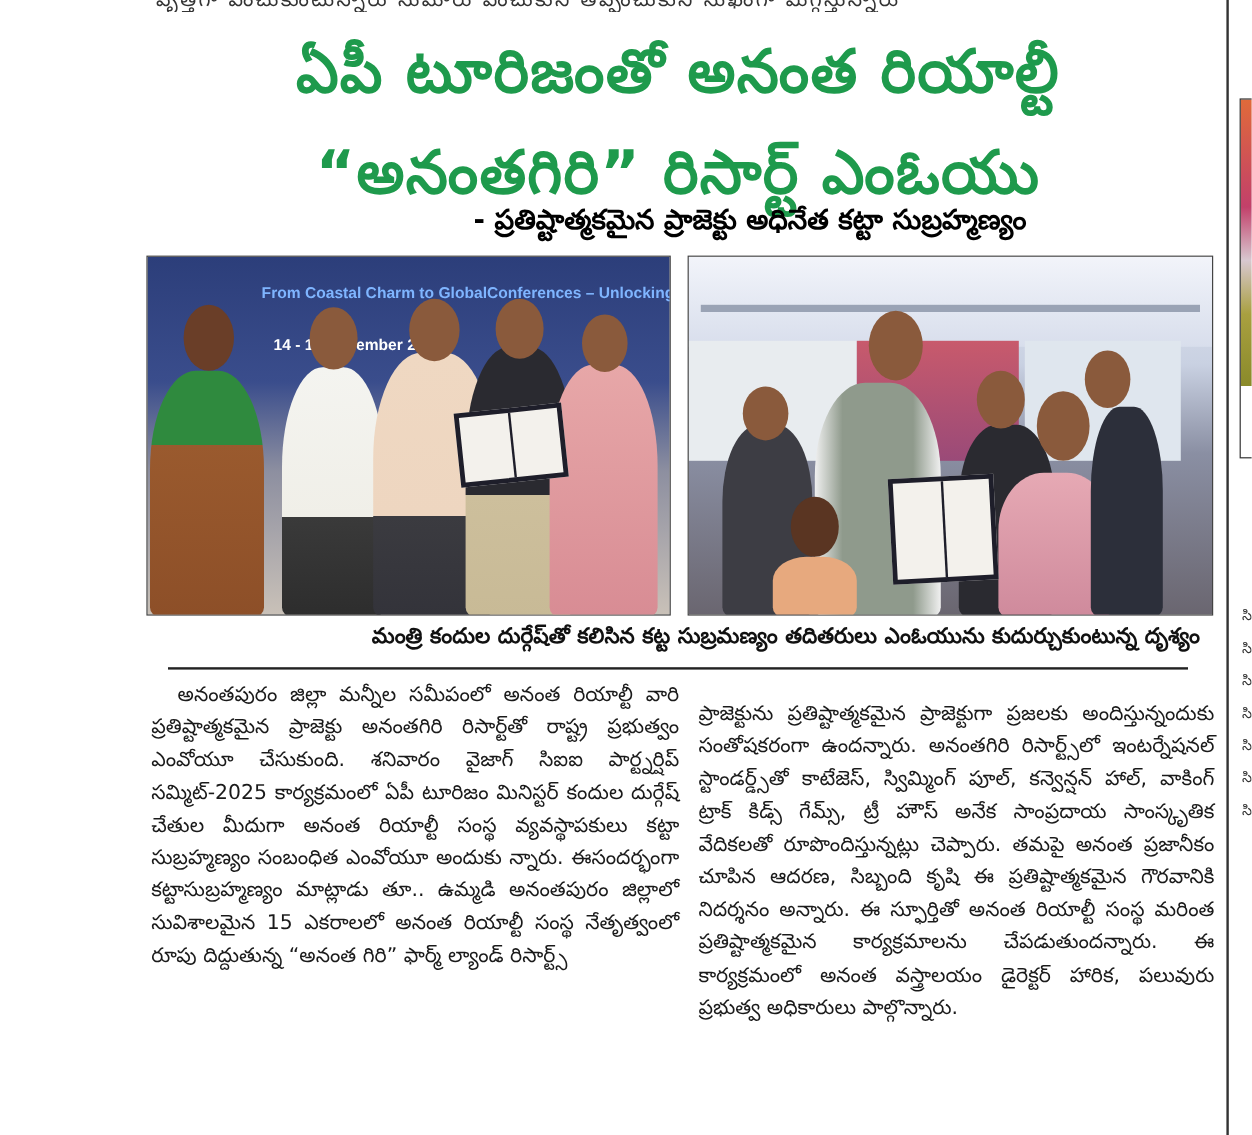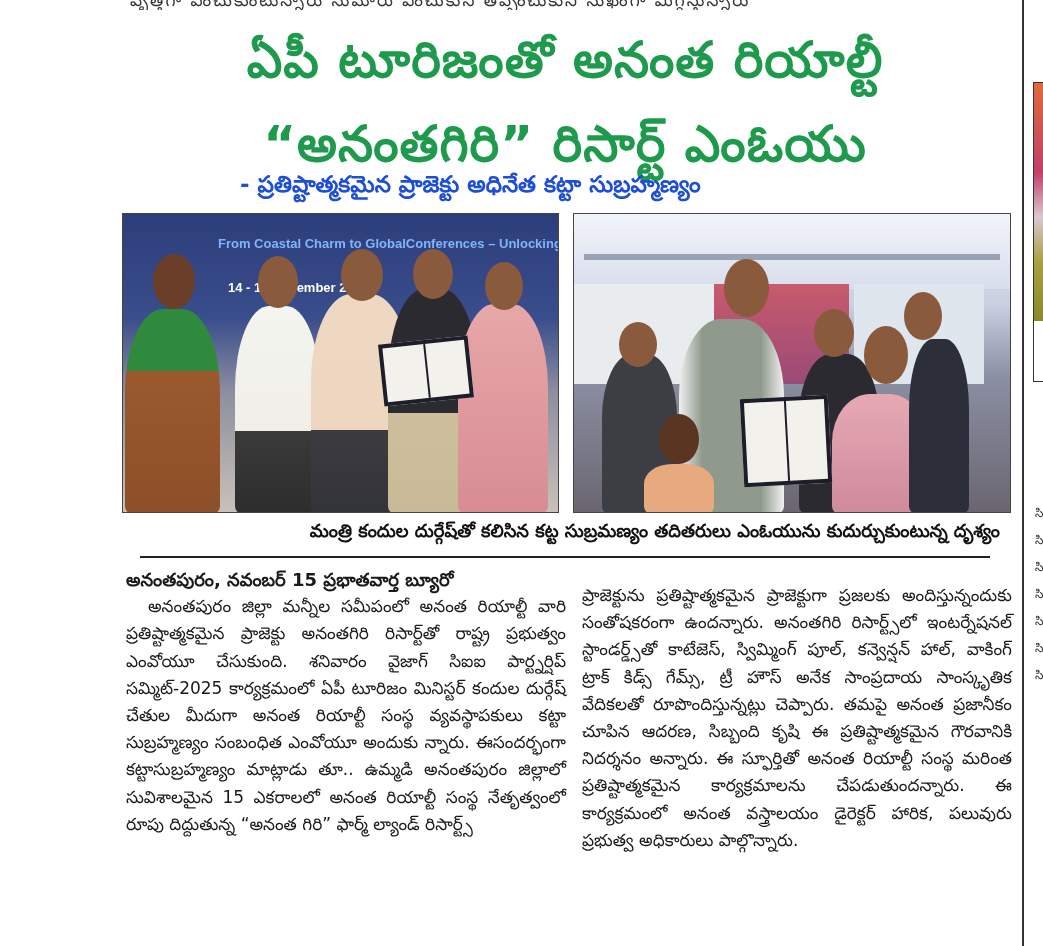--- a/index.html
+++ b/index.html
@@ -13,22 +13,22 @@
 
   .headline {
     position: absolute; left: 120px; width: 890px; text-align: center;
     font-family: "DejaVu Sans", sans-serif; font-weight: bold; color: #1e9a4c;
     font-size: 50px; line-height: 64px; letter-spacing: 1px;
   }
   .headline.l1 { top: 28px; }
   .headline.l2 { top: 96px; margin-top: 16px; }
 
   .subhead {
-    position: absolute; left: 120px; width: 890px; top: 166px; text-align: left;
-    font-weight: bold; color: #1d4ed8; font-size: 23px; line-height: 36px; padding-left: 120px;
+    position: absolute; left: 120px; width: 890px; top: 166px; text-align: center;
+    font-weight: bold; color: #000000; font-size: 23px; line-height: 36px; padding-left: 120px;
   }
 
   .photo {
     position: absolute; top: 213px; height: 300px; border: 1px solid #444; overflow: hidden;
   }
   .photo.left { left: 122px; width: 437px;
     background: linear-gradient(180deg, #2c3e7a 0%, #3a4d8c 35%, #8d8fa0 60%, #c9c1b8 100%); }
   .photo.right { left: 573px; width: 438px;
     background: linear-gradient(180deg, #dfe4ef 0%, #c9d1e2 30%, #8a8fa3 55%, #6a6670 100%); }
 
@@ -119,21 +119,20 @@
   <div class="head" style="left:290px;top:112px;width:44px;height:58px;"></div>
   <div class="person" style="left:335px;top:125px;width:60px;height:175px;background:#2c2f3a;"></div>
   <div class="head" style="left:330px;top:78px;width:38px;height:48px;"></div>
   <div class="doc" style="left:168px;top:183px;width:88px;height:88px;transform:rotate(-3deg);"></div>
 </div>
 
 <div class="caption">మంత్రి కందుల దుర్గేష్‌తో కలిసిన కట్ట సుబ్రమణ్యం తదితరులు ఎంఓయును కుదుర్చుకుంటున్న దృశ్యం</div>
 <div class="rule"></div>
 
 <div class="col left">
-  <span class="dateline">అనంతపురం, నవంబర్ 15 ప్రభాతవార్త బ్యూరో</span>
   <span class="para">అనంతపురం జిల్లా మన్నీల సమీపంలో అనంత రియాల్టీ వారి ప్రతిష్టాత్మకమైన ప్రాజెక్టు అనంతగిరి రిసార్ట్‌తో రాష్ట్ర ప్రభుత్వం ఎంవోయూ చేసుకుంది. శనివారం వైజాగ్ సిఐఐ పార్ట్నర్షిప్ సమ్మిట్-2025 కార్యక్రమంలో ఏపీ టూరిజం మినిస్టర్ కందుల దుర్గేష్ చేతుల మీదుగా అనంత రియాల్టీ సంస్థ వ్యవస్థాపకులు కట్టా సుబ్రహ్మణ్యం సంబంధిత ఎంవోయూ అందుకు న్నారు. ఈసందర్భంగా కట్టాసుబ్రహ్మణ్యం మాట్లాడు తూ.. ఉమ్మడి అనంతపురం జిల్లాలో సువిశాలమైన 15 ఎకరాలలో అనంత రియాల్టీ సంస్థ నేతృత్వంలో రూపు దిద్దుతున్న “అనంత గిరి” ఫార్మ్ ల్యాండ్ రిసార్ట్స్</span>
 </div>
 
 <div class="col right" style="width:430px;">
   <span class="para-right">ప్రాజెక్టును ప్రతిష్టాత్మకమైన ప్రాజెక్టుగా ప్రజలకు అందిస్తున్నందుకు సంతోషకరంగా ఉందన్నారు. అనంతగిరి రిసార్ట్స్‌లో ఇంటర్నేషనల్ స్టాండర్డ్స్‌తో కాటేజెస్, స్విమ్మింగ్ పూల్, కన్వెన్షన్ హాల్, వాకింగ్ ట్రాక్ కిడ్స్ గేమ్స్, ట్రీ హౌస్ అనేక సాంప్రదాయ సాంస్కృతిక వేదికలతో రూపొందిస్తున్నట్లు చెప్పారు. తమపై అనంత ప్రజానీకం చూపిన ఆదరణ, సిబ్బంది కృషి ఈ ప్రతిష్టాత్మకమైన గౌరవానికి నిదర్శనం అన్నారు. ఈ స్ఫూర్తితో అనంత రియాల్టీ సంస్థ మరింత ప్రతిష్టాత్మకమైన కార్యక్రమాలను చేపడుతుందన్నారు. ఈ కార్యక్రమంలో అనంత వస్త్రాలయం డైరెక్టర్ హారిక, పలువురు ప్రభుత్వ అధికారులు పాల్గొన్నారు.</span>
 </div>
 
 <div class="vdivider"></div>
 <div class="side-photo"></div>
 <div class="side-text">సి సి సి సి సి సి సి</div>

